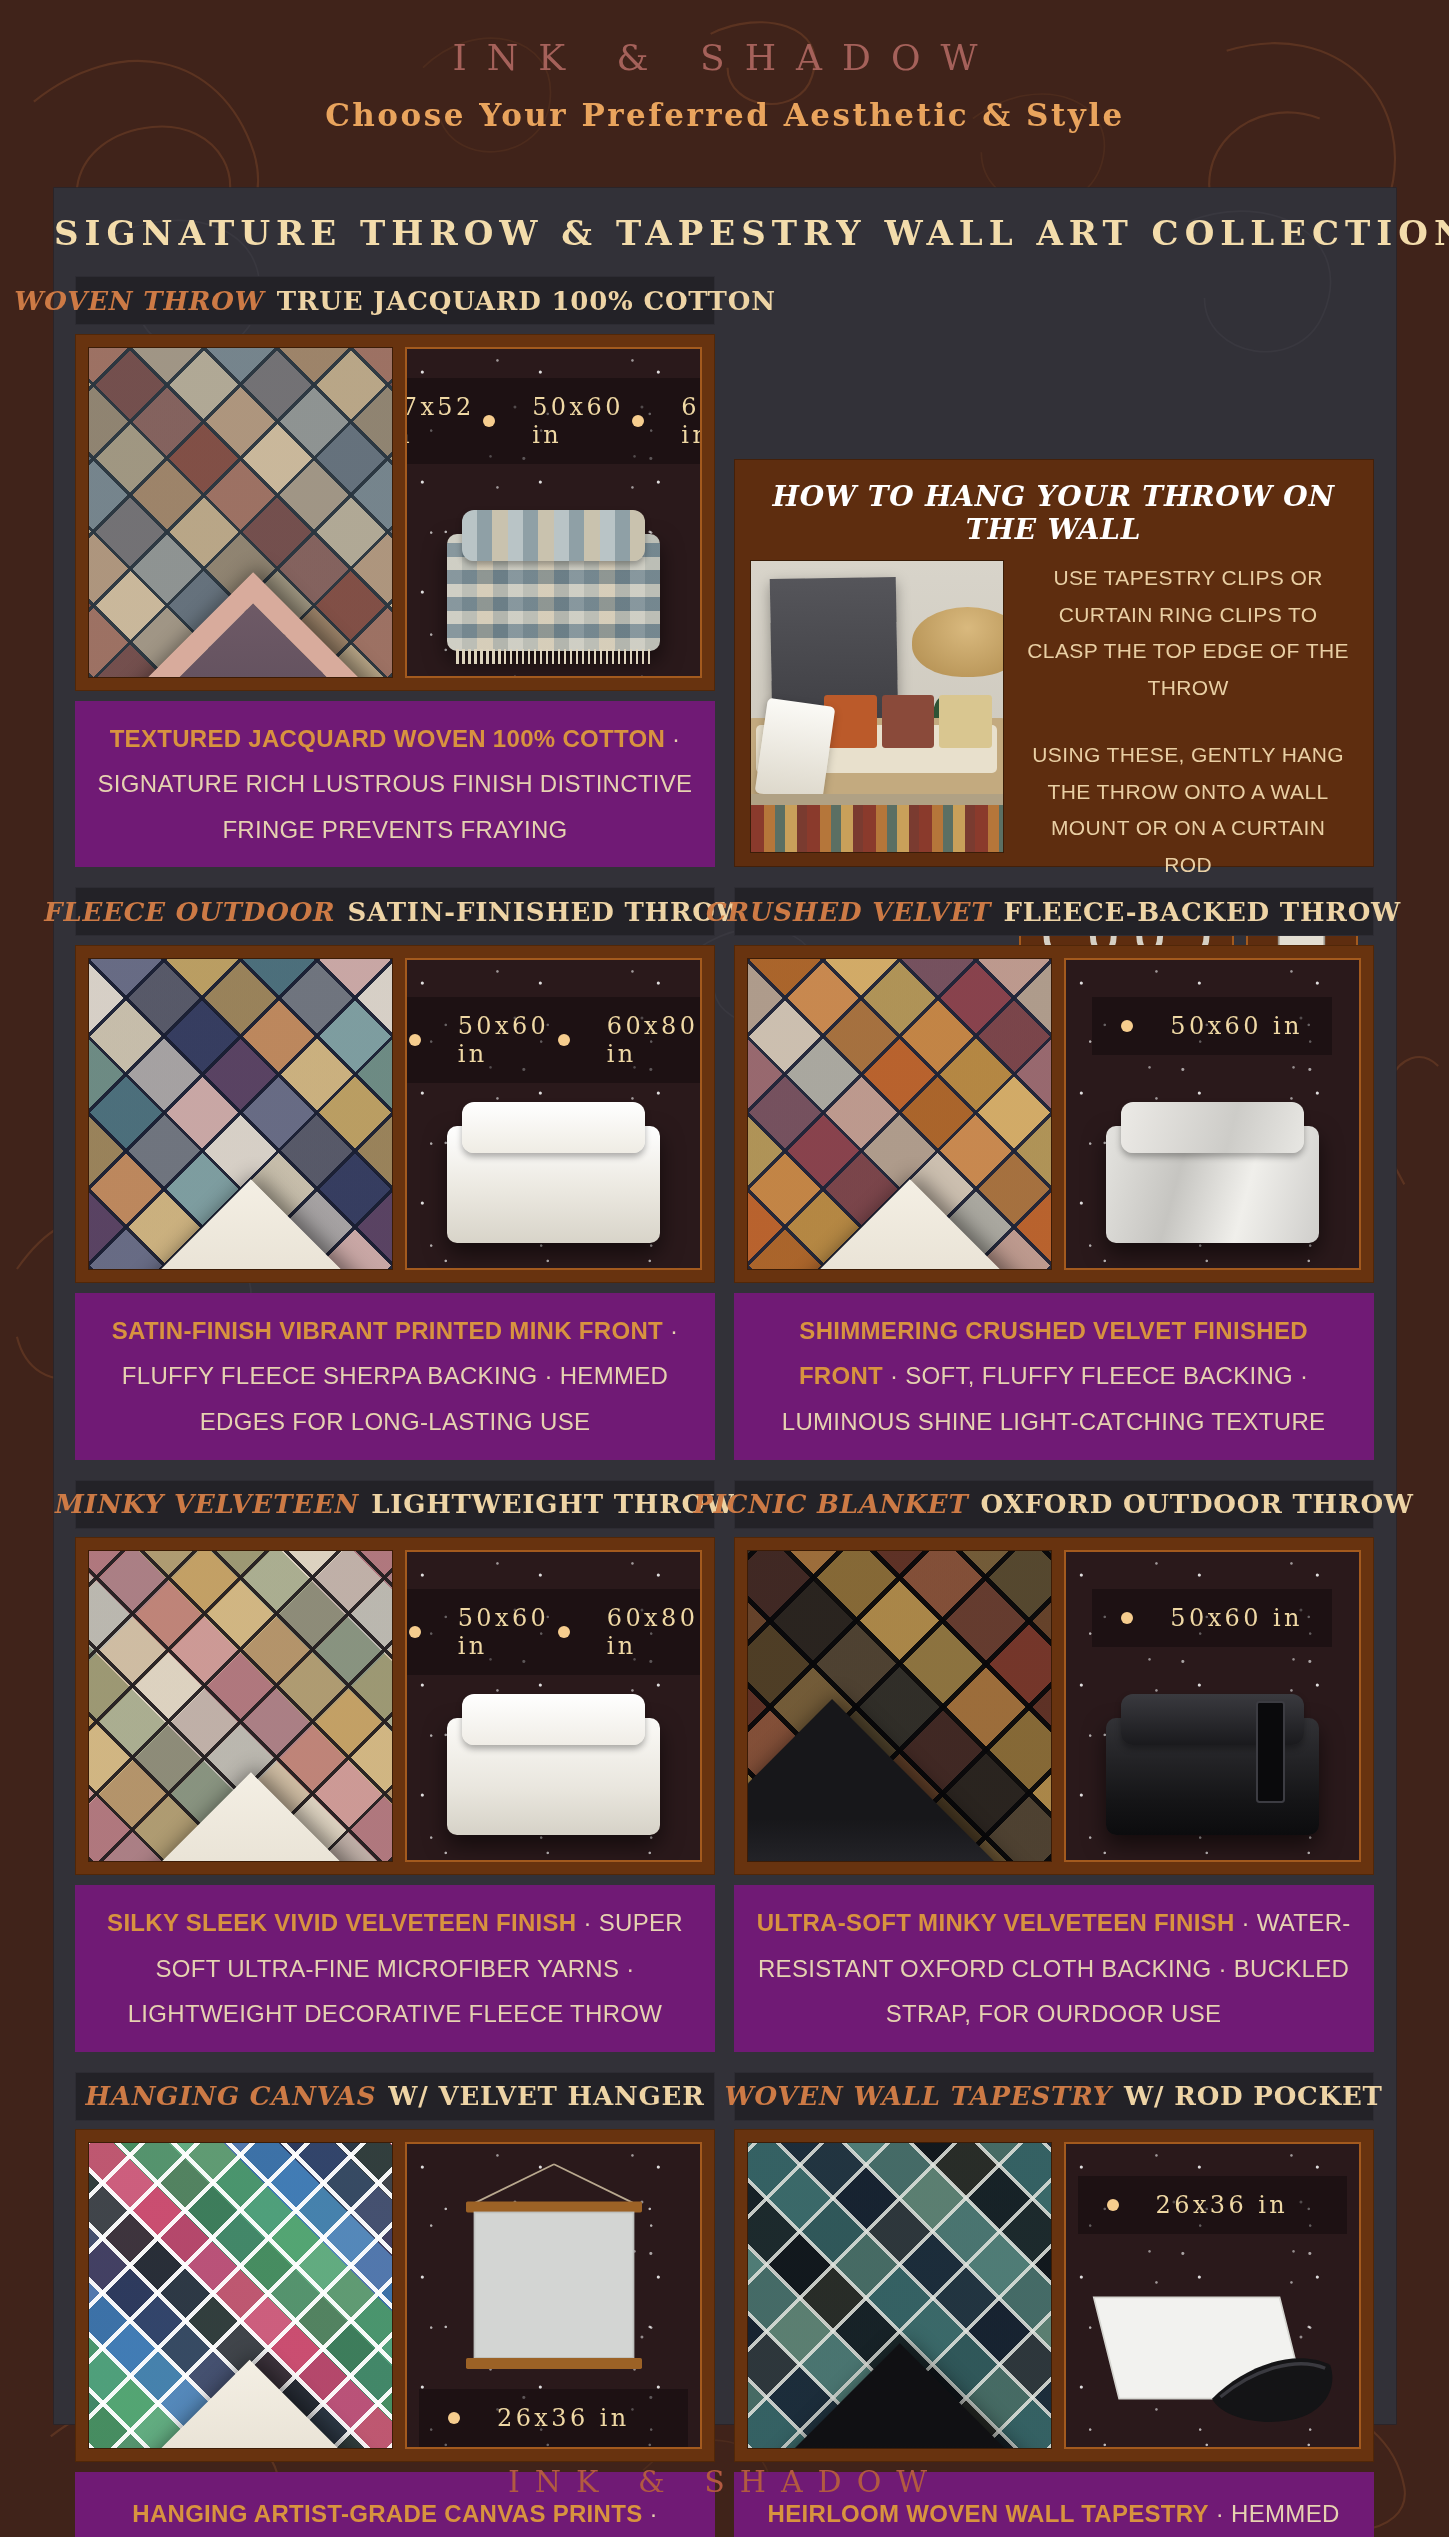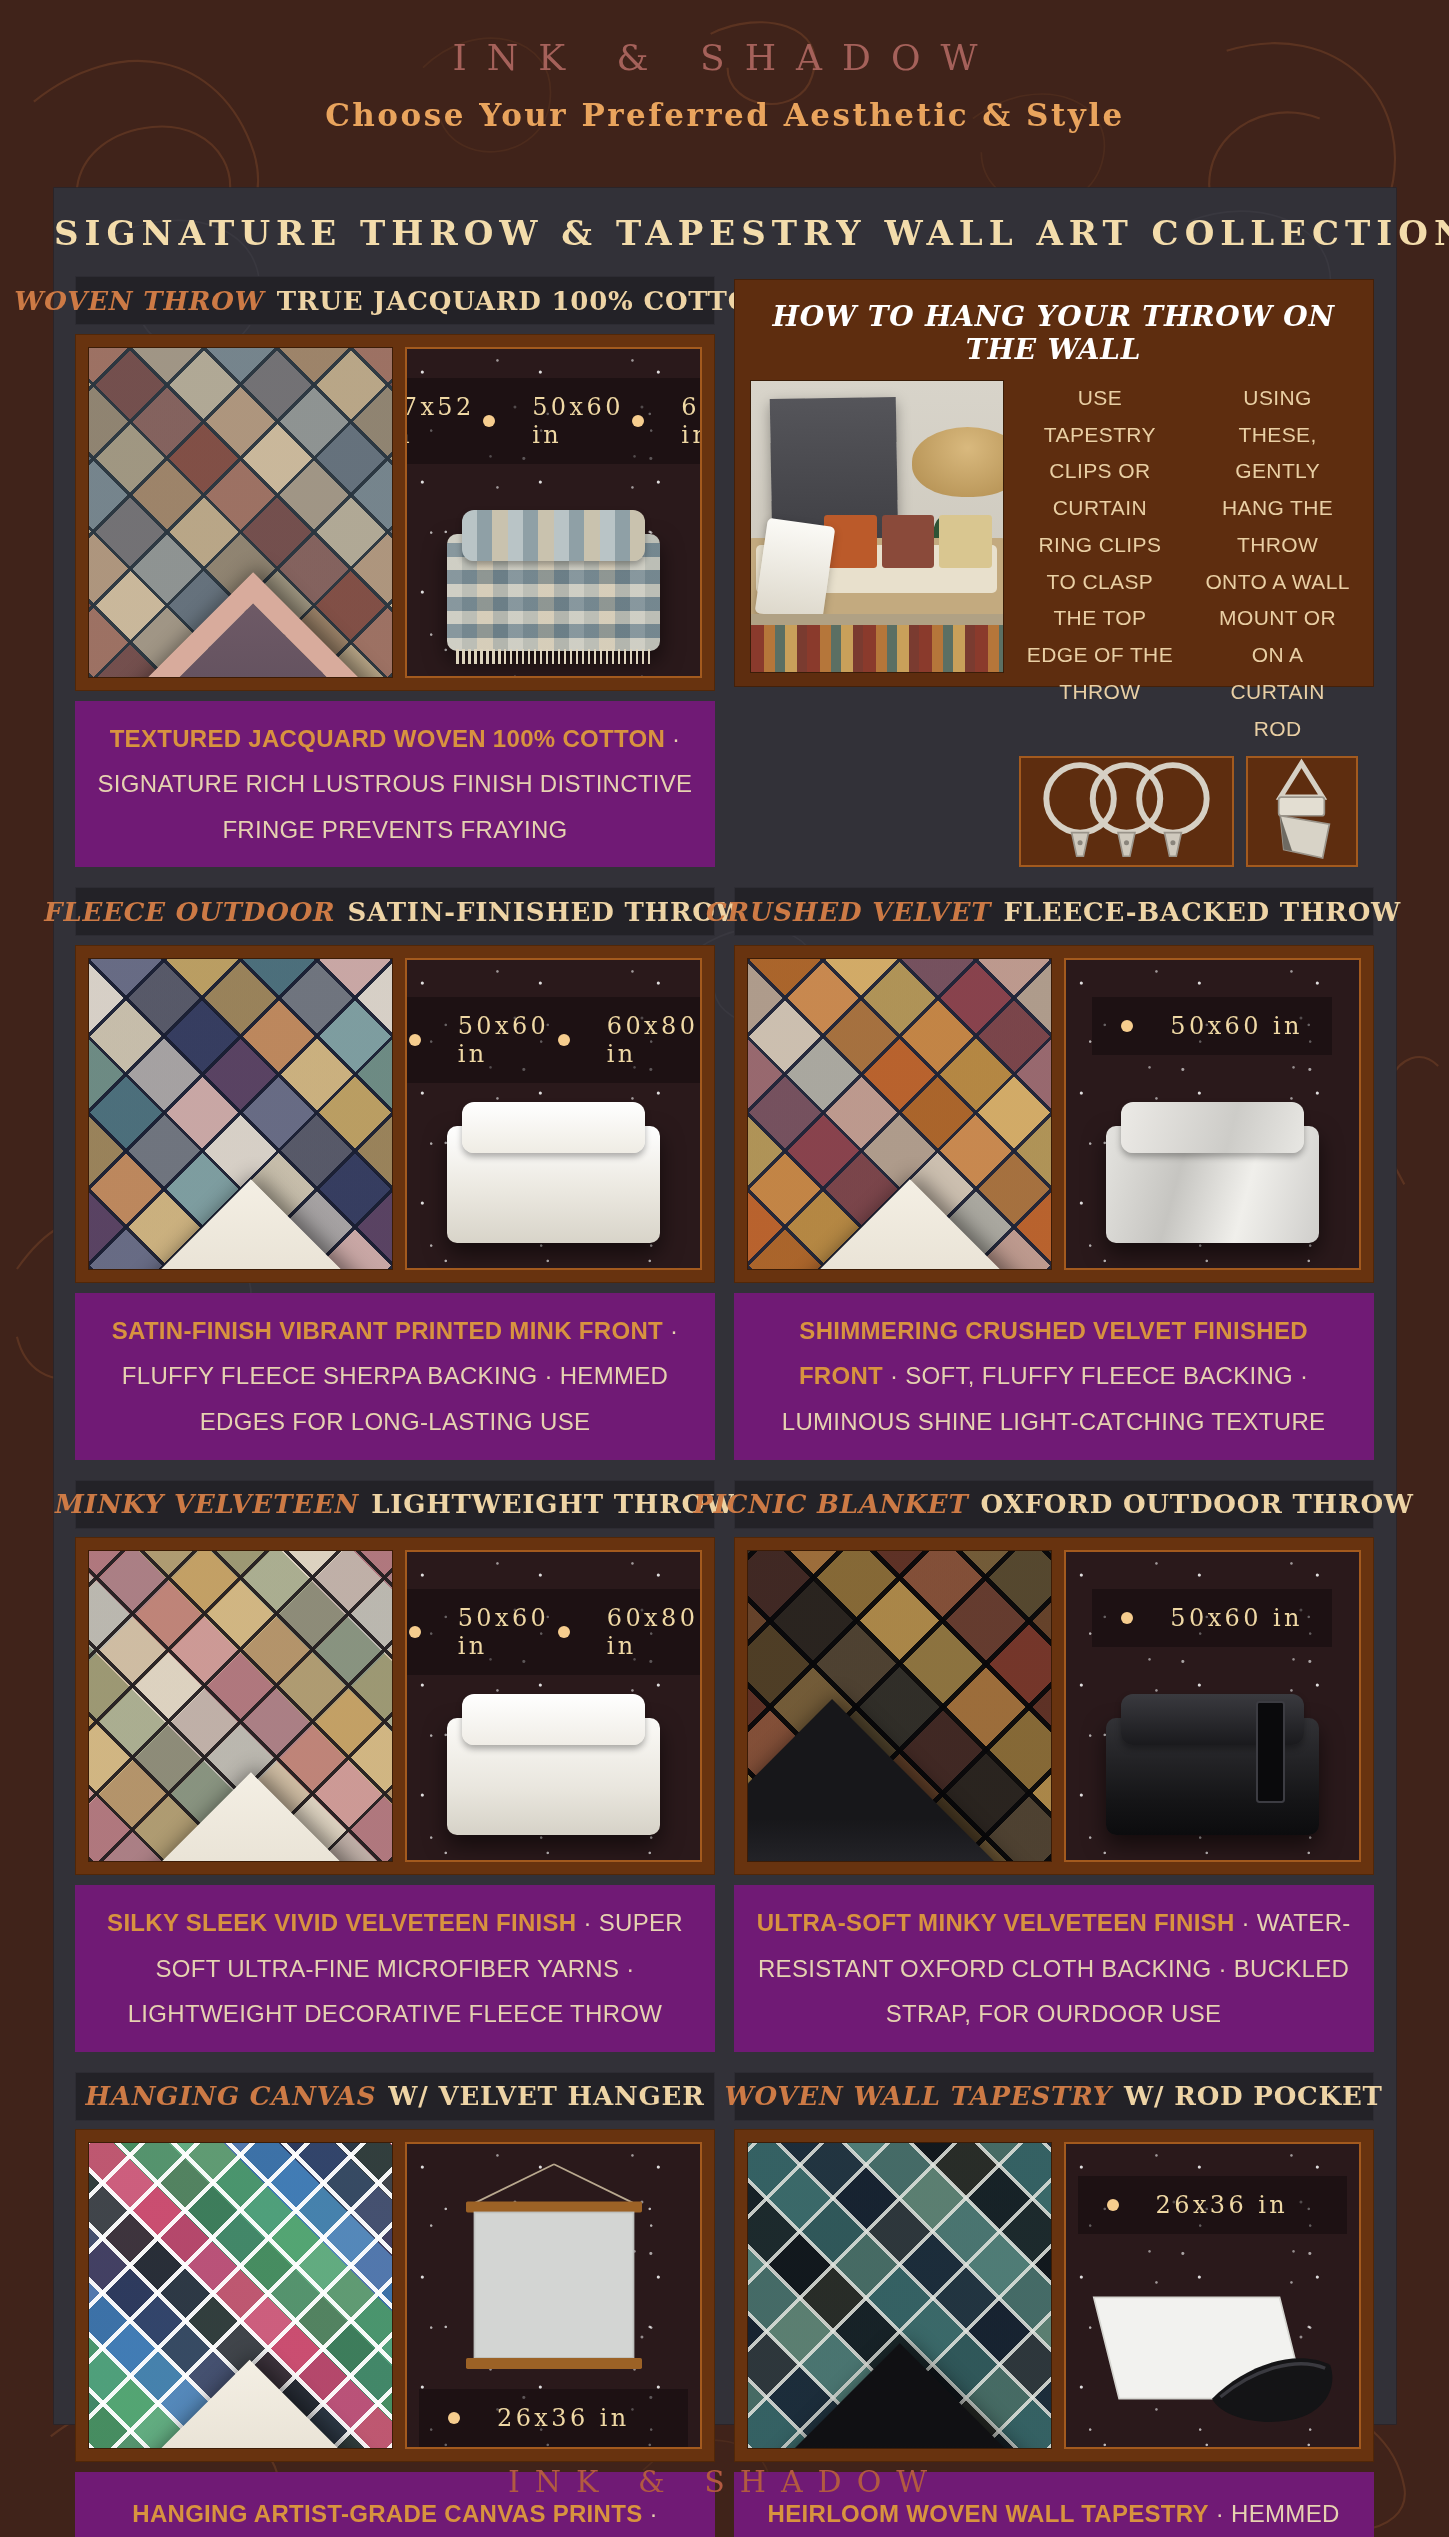--- a/index.html
+++ b/index.html
@@ -14,21 +14,21 @@
   
   .top-header{position:absolute;top:0;left:0;width:100%;height:188px;text-align:center;}
   .brand-title{margin-top:37px;font-size:36px;font-weight:400;color:#a5615a;letter-spacing:20px;}
   .brand-tagline{margin-top:18.6px;font-size:31px;font-weight:600;color:#e9a45d;letter-spacing:2.5px;}
 
   
   .board{position:absolute;left:54px;top:188px;width:1342px;height:2236px;background:#323138;box-shadow:0 0 0 0.8px #27262c;}
   .board-floral{position:absolute;inset:0;pointer-events:none;opacity:.55;}
   .board-title{position:relative;text-align:center;padding-top:25px;font-size:34px;color:#f3dcab;letter-spacing:6px;font-weight:600;white-space:nowrap;}
   .grid{position:absolute;left:21px;top:88px;width:1299px;}
-  .row{display:flex;gap:18.6px;margin-bottom:20px;align-items:flex-start;}
+  .row{display:flex;gap:18.6px;margin-bottom:20px;align-items:flex-end;}
   .cell{width:640px;flex:0 0 640px;}
 
   
   .card-head{height:49px;display:flex;align-items:center;justify-content:center;gap:12px;background:#232227;border:0.8px solid #2d2c33;}
   .card-head .t-em{font-style:italic;font-size:26px;font-weight:600;color:#cd7a45;letter-spacing:0.8px;white-space:nowrap;}
   .card-head .t-rest{font-size:26px;font-weight:600;color:#eed4a5;letter-spacing:0.8px;white-space:nowrap;}
   .card-body{margin-top:8.5px;background:#68330f;border:1.7px solid #512708;padding:12px;display:flex;gap:12px;height:338px;}
   .r1 .card-body{height:357px;}
   .r4 .card-body{height:333px;}
   .photo{flex:0 0 305px;position:relative;overflow:hidden;border:0.8px solid #3c1c06;}
@@ -123,21 +123,21 @@
 
   
   .illo{position:relative;z-index:2;}
 
   
   .hang-card{margin-top:3.4px;height:408px;background:#5e2d0f;border:1.7px solid #43200a;padding:10px 15px 13.5px;display:flex;flex-direction:column;}
   .hang-head{text-align:center;font-style:italic;font-weight:700;font-size:28px;color:#ffffff;letter-spacing:0.8px;padding:10px 0 13.5px;}
   .hang-main{display:flex;gap:15px;flex:1;min-height:0;}
   .room-photo{flex:0 0 254px;position:relative;background:linear-gradient(#d8d4ca,#c9c4b8);overflow:hidden;border:0.8px solid #3a1d08;}
   .hang-right{flex:1;display:flex;flex-direction:column;min-height:0;}
-  .hang-text{flex:1;display:flex;flex-direction:row;justify-content:center;gap:30px;text-align:center;font-family:var(--sans);font-size:21px;line-height:1.75;letter-spacing:0.4px;color:#e9cfa4;padding:0 6.8px;}
+  .hang-text{flex:1;display:flex;flex-direction:column;justify-content:center;gap:30px;text-align:center;font-family:var(--sans);font-size:21px;line-height:1.75;letter-spacing:0.4px;color:#e9cfa4;padding:0 6.8px;}
   .hang-items{display:flex;gap:12px;height:129px;margin-top:8.5px;}
   .item-frame{border:2.5px solid #a35a1e;display:flex;align-items:center;justify-content:center;background:#5e2d0f;}
   .item-frame.rings{flex:1.7;}
   .item-frame.clip{flex:1;}
 
   
   .rp-throw{position:absolute;top:6%;left:8%;width:50%;height:50%;background:linear-gradient(#55555a,#3f3f44);transform:rotate(-1deg);box-shadow:0 5px 13.5px rgba(0,0,0,.35);}
   .rp-throw::after{content:"";position:absolute;left:0;right:0;bottom:-8.5px;height:8.5px;background:repeating-linear-gradient(90deg,#6b6b70 0 2.5px,transparent 2.5px 5px);}
   .rp-lamp{position:absolute;top:16%;right:-8%;width:44%;height:24%;background:radial-gradient(ellipse at 50% 30%,#d9b97e,#b08c4e);border-radius:50% 50% 45% 45%;}
   .rp-plant{position:absolute;bottom:28%;right:2%;width:40%;height:34%;}

